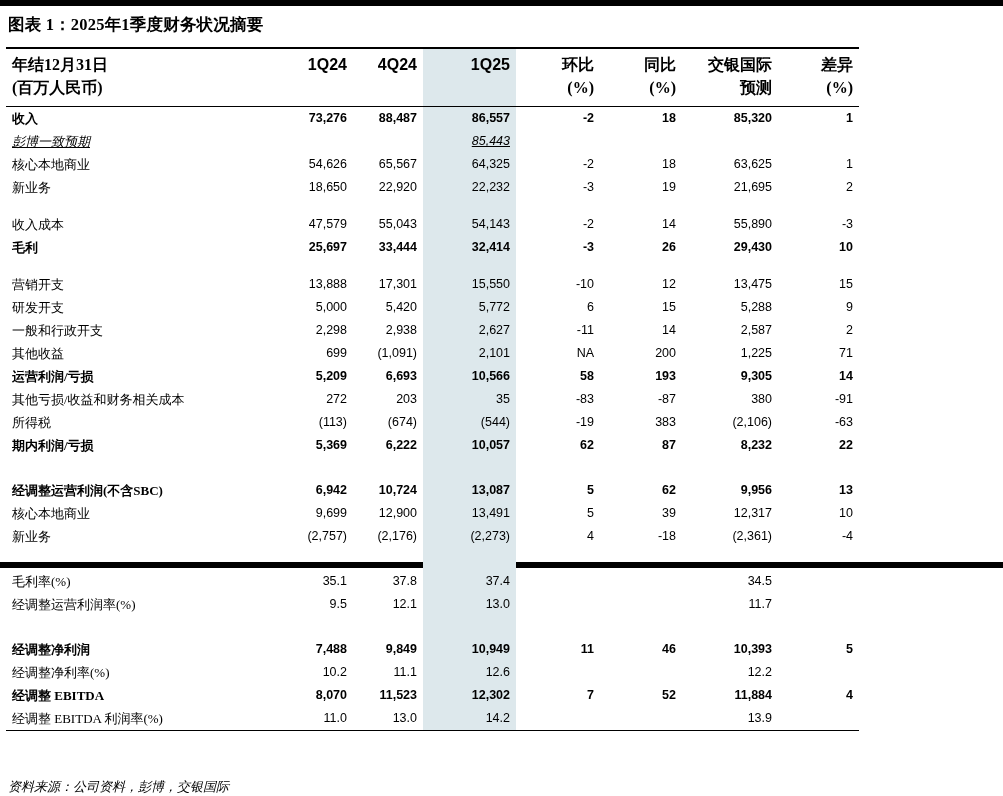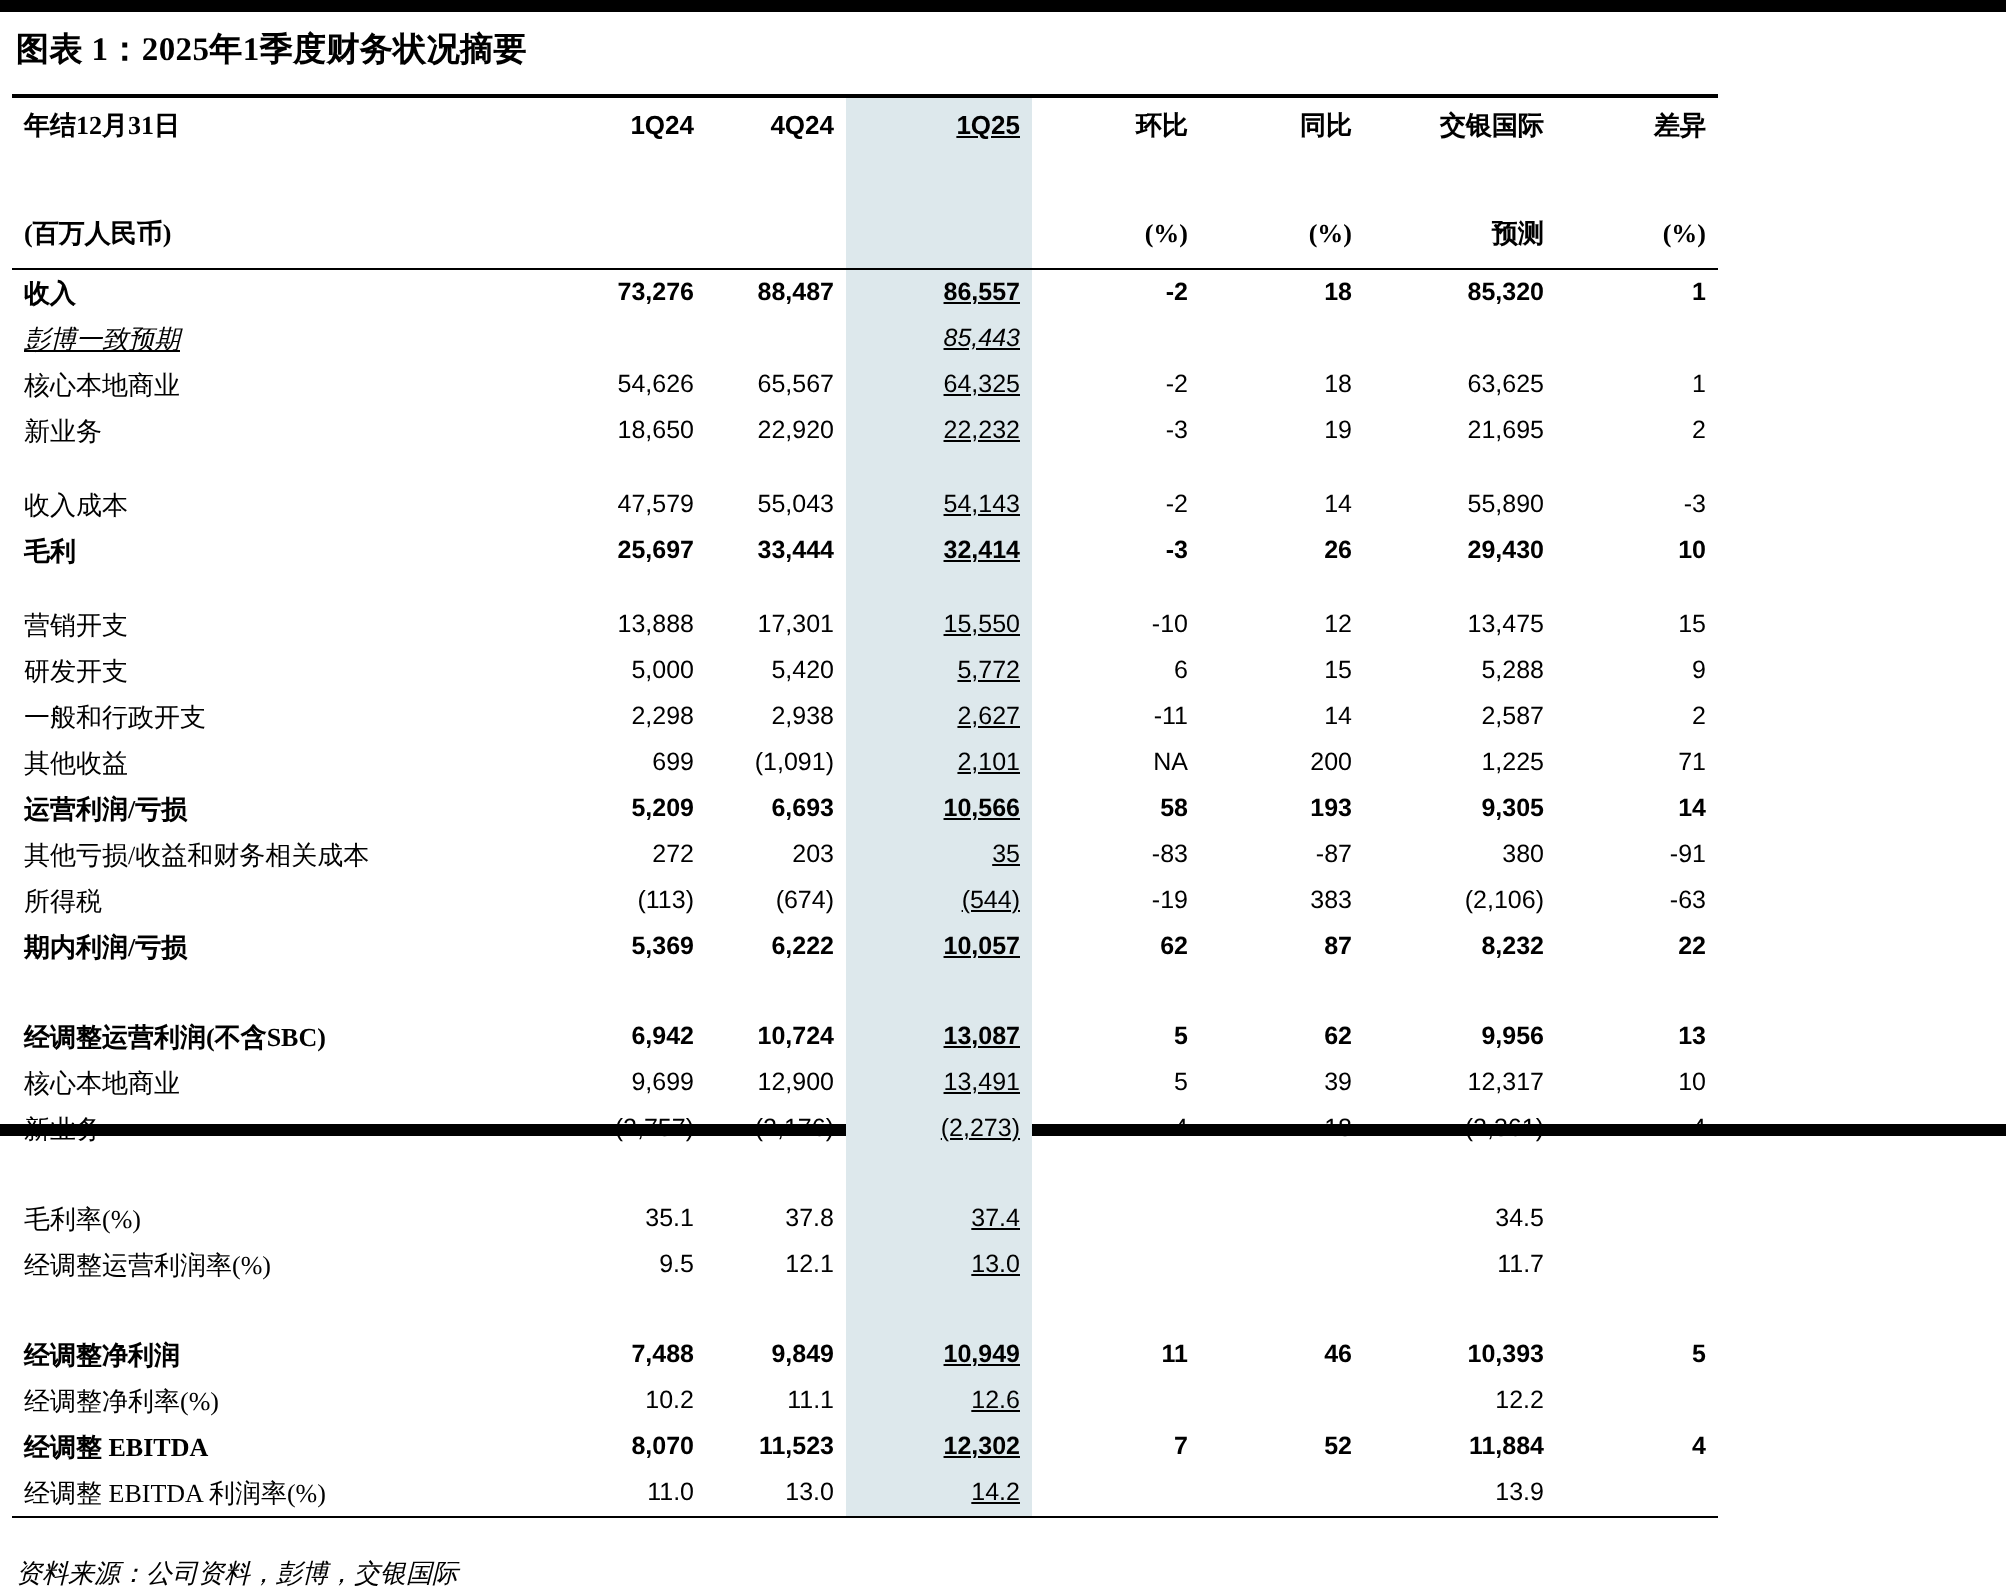--- a/index.html
+++ b/index.html
@@ -52,37 +52,37 @@
   table.fin col.c-q4     { width: 70px; }
   table.fin col.c-q125   { width: 93px; }
   table.fin col.c-qoq    { width: 84px; }
   table.fin col.c-yoy    { width: 82px; }
   table.fin col.c-est    { width: 96px; }
   table.fin col.c-diff   { width: 81px; }
 
   
   thead tr.hdr th {
     font-weight: bold;
-    font-size: 13px;
+    font-size: 16px;
     vertical-align: top;
     padding: 5px 6px 7px 0;
     text-align: right;
     line-height: 1.42;
     border-top: 2.2px solid #000;
     border-bottom: 1.6px solid #000;
   }
   thead tr.hdr th.lbl {
     text-align: left;
     padding-left: 6px;
     font-family: "Liberation Serif", "DejaVu Serif", serif;
     font-weight: bold;
   }
-  thead th .l2 { display: block; font-weight: bold; margin-top: 36px; }
+  thead th .l2 { display: block; font-weight: bold; }
   thead th.cjk { font-family: "Liberation Serif", "DejaVu Serif", serif; }
-  th.hl, td.hl { background: #dde8ec; text-decoration: underline; }
+  th.hl, td.hl { background: #dde8ec; }
 
   
   tbody td {
     padding: 0 6px 0 0;
     text-align: right;
     height: 23px;
     line-height: 23px;
     white-space: nowrap;
     font-size: 12.5px;
   }

